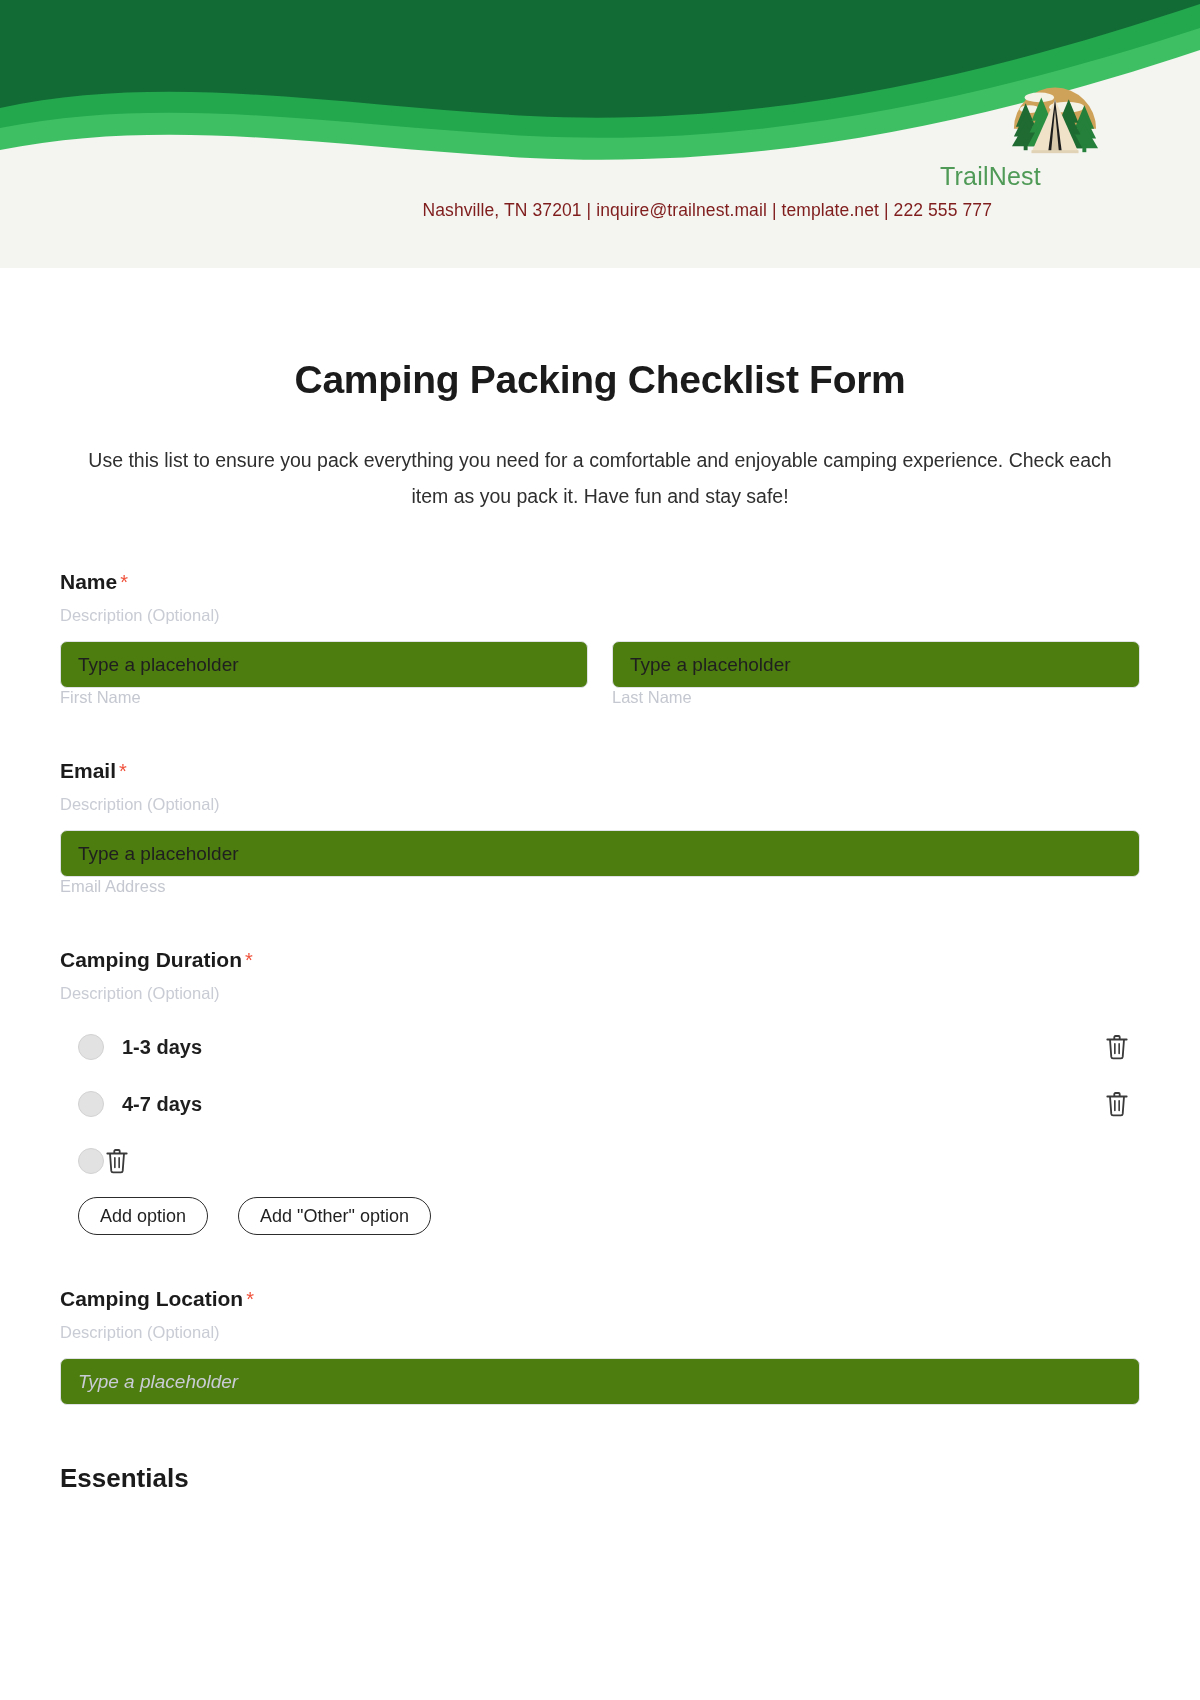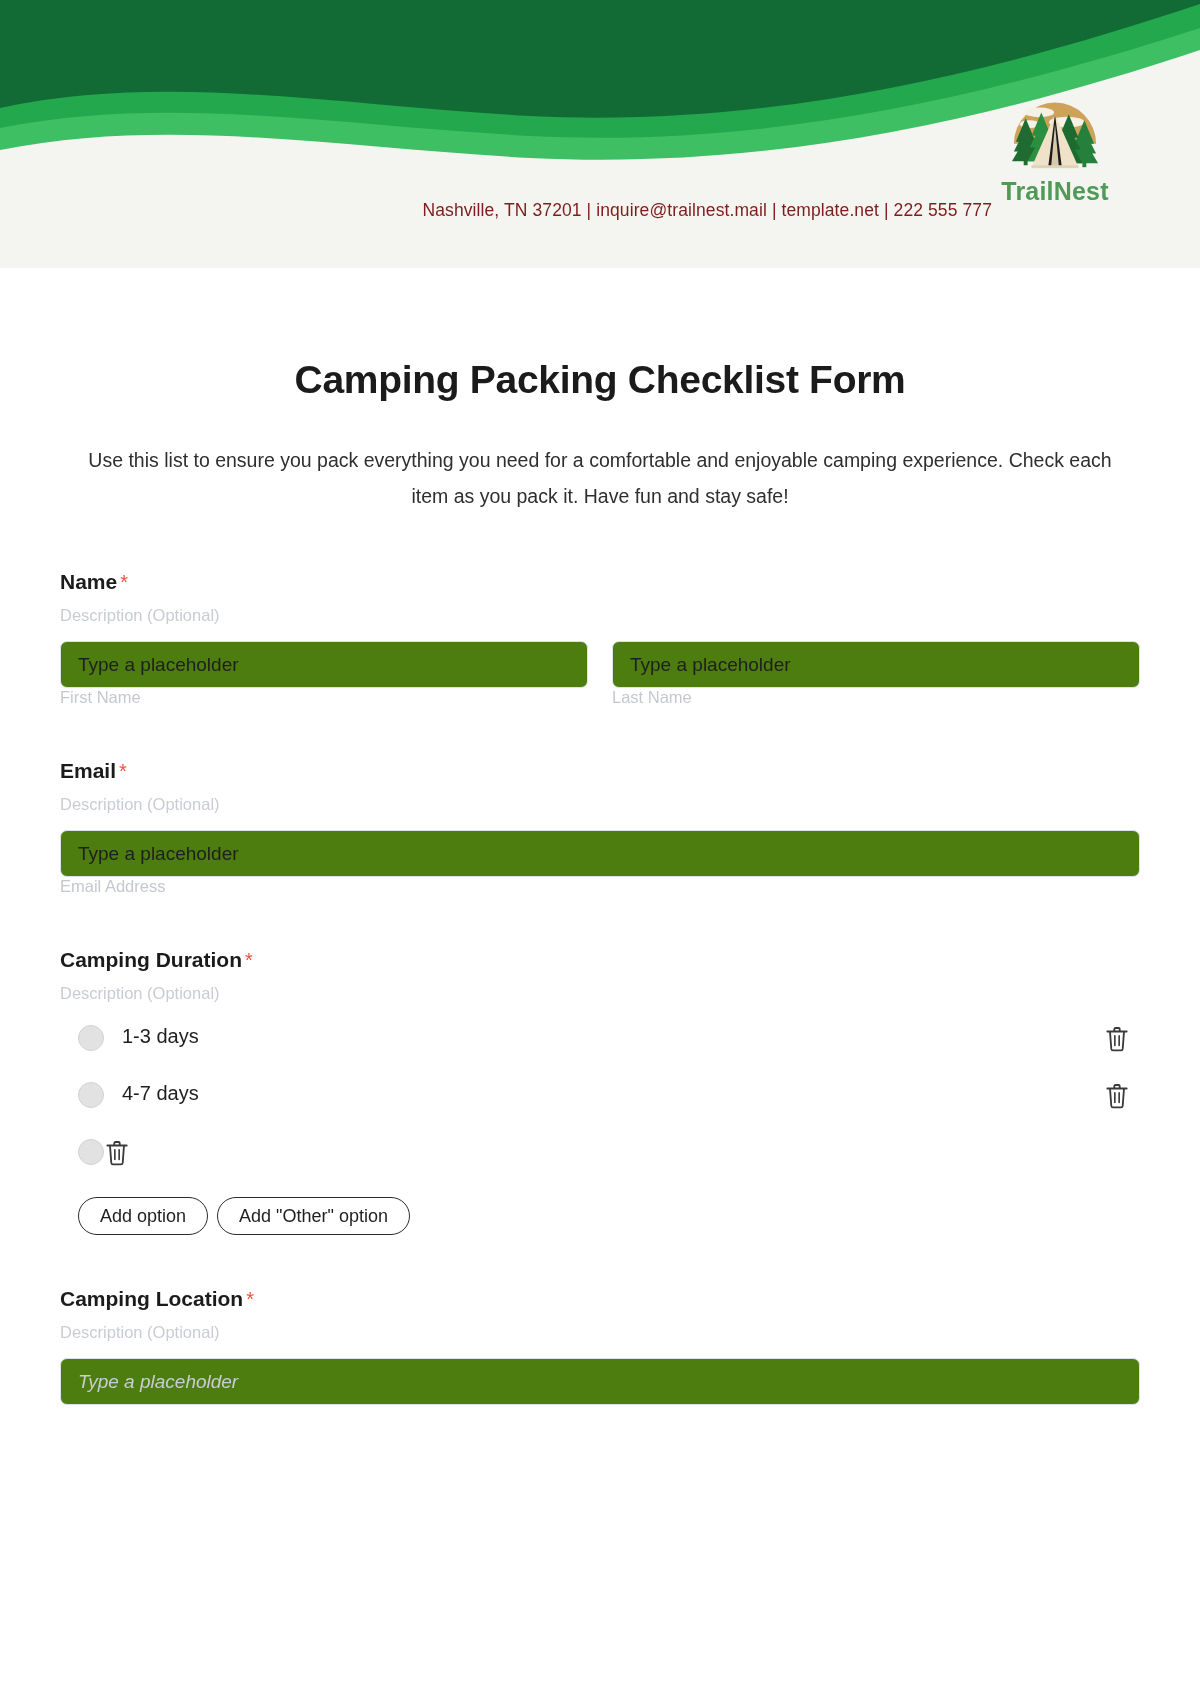--- a/index.html
+++ b/index.html
@@ -23,25 +23,23 @@
   }
   .header-wave {
     position: absolute;
     top: 0; left: 0;
     width: 1200px;
     height: 268px;
   }
   .brand-block {
     position: absolute;
     right: 30px;
-    top: 85px;
+    top: 70px;
     width: 230px;
-    text-align: center;
     z-index: 5;
-    font-weight: bold;
   }
   .logo-mark {
     width: 100px;
     height: 90px;
     margin: 0 auto;
     display: block;
   }
   .brand-name {
     font-size: 25px;
     color: #4f9a56;
@@ -127,24 +125,25 @@
   .text-input.muted { color: #c9ccd4; font-style: italic; }
   .sub-caption {
     font-size: 16.5px;
     color: #c5c8d0;
   }
 
   
   .option-list { margin-top: 22px; }
   .option-row {
     display: flex;
-    align-items: flex-start;
+    align-items: center;
     height: 44px;
     margin-bottom: 13px;
     padding-left: 18px;
+    font-weight: bold;
   }
   .radio-dot {
     width: 26px;
     height: 26px;
     border-radius: 50%;
     background: #e2e2e2;
     border: 1px solid #d2d2d2;
     flex: 0 0 auto;
   }
   .option-text {
@@ -156,21 +155,21 @@
   .trash-btn {
     width: 26px;
     height: 28px;
     flex: 0 0 auto;
     margin-right: 10px;
   }
 
   .btn-row {
     margin-top: 14px;
     display: flex;
-    gap: 9px;
+    gap: 30px;
     padding-left: 18px;
   }
   .pill-btn {
     height: 38px;
     border: 1px solid #2c2c2c;
     border-radius: 20px;
     background: #fff;
     padding: 0 21px;
     font-size: 18px;
     color: #1f1f1f;
@@ -323,14 +322,15 @@
       <span>Camping Location</span><span class="req-star">*</span>
     </div>
     <div class="field-sub">Description (Optional)</div>
     <div class="input-row">
       <div class="input-cell">
         <div class="text-input muted">Type a placeholder</div>
       </div>
     </div>
   </div>
 
+  <div class="section-heading">Essentials</div>
 
 </div>
 
 </body></html>

